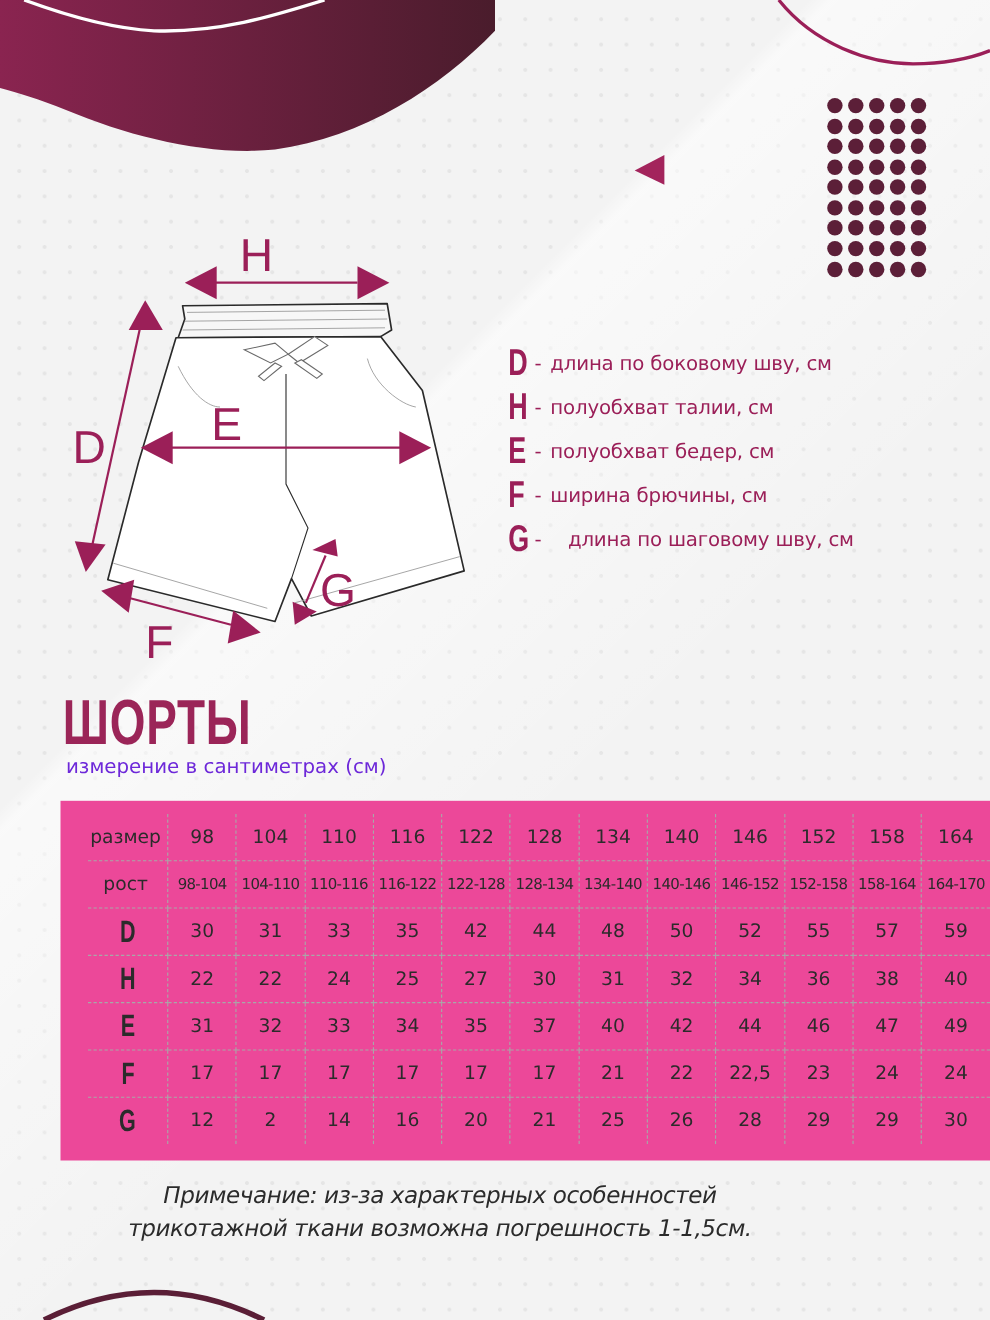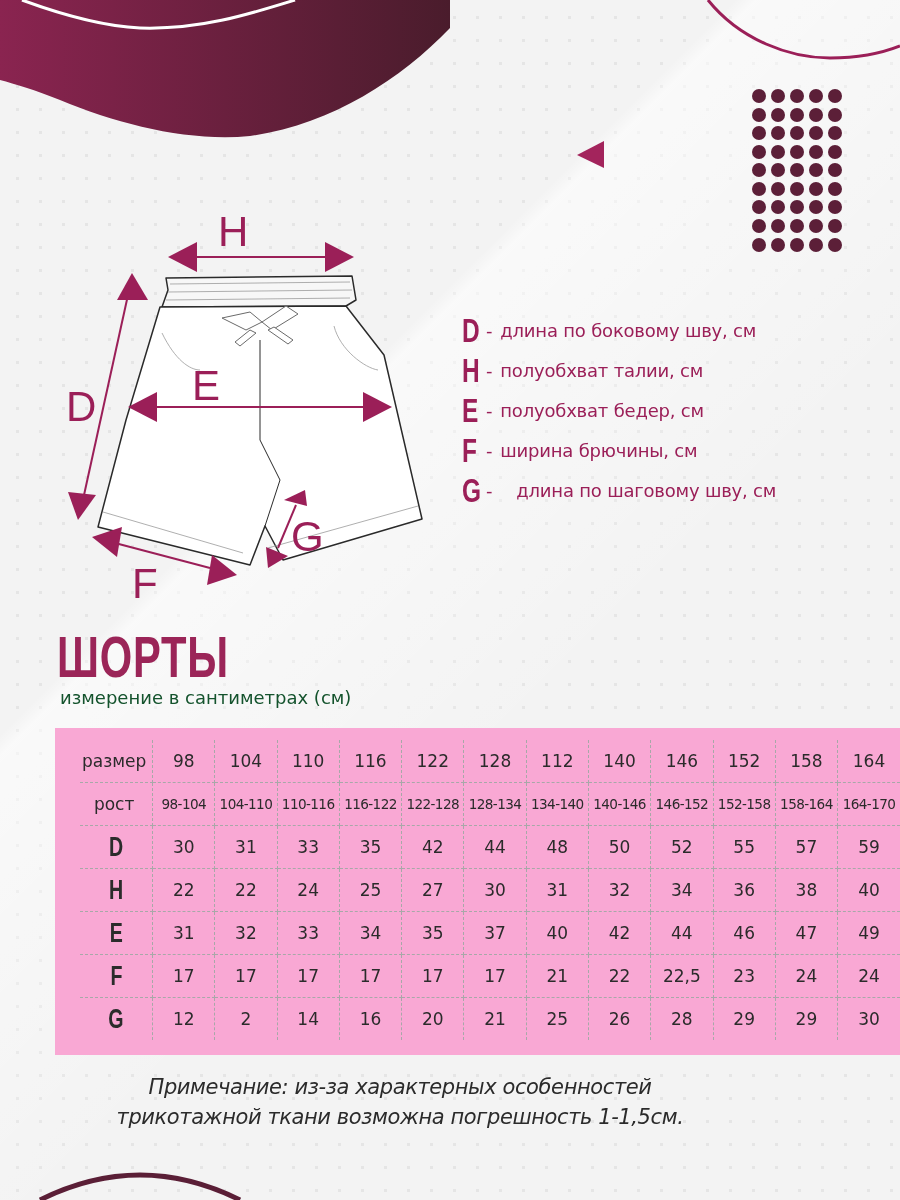--- a/index.html
+++ b/index.html
@@ -37,27 +37,27 @@
 
   
   .title {
     position: absolute; left: 57px; top: 628px;
     font-family: "Liberation Sans", sans-serif; font-weight: bold; font-size: 58px;
     color: #9b2558; transform: scaleX(0.72); transform-origin: left top; letter-spacing: 1px;
     line-height: 1;
   }
   .subtitle {
     position: absolute; left: 60px; top: 687px;
-    font-family: "DejaVu Sans", sans-serif; font-size: 18px; color: #14532d;
+    font-family: "DejaVu Sans", sans-serif; font-size: 18px; color: #6d28d9;
   }
 
   
   .table-panel {
     position: absolute; left: 55px; top: 728px; width: 845px; height: 327px;
-    background: #f9a8d4;
+    background: #ec4899;
   }
   table.size-table {
     position: absolute; left: 25px; top: 12px;
     border-collapse: collapse; table-layout: fixed;
   }
   table.size-table td {
     text-align: center; vertical-align: middle; padding: 0;
     color: #2b2b2b; font-family: "DejaVu Sans", sans-serif;
     border-right: 1px dashed #a8a8a8; border-bottom: 1px dashed #a8a8a8;
     height: 42px;
@@ -259,21 +259,21 @@
     </colgroup>
     <tbody>
       <tr>
         <td class="rowhead">размер</td>
         <td class="val">98</td>
         <td class="val">104</td>
         <td class="val">110</td>
         <td class="val">116</td>
         <td class="val">122</td>
         <td class="val">128</td>
-        <td class="val">112</td>
+        <td class="val">134</td>
         <td class="val">140</td>
         <td class="val">146</td>
         <td class="val">152</td>
         <td class="val">158</td>
         <td class="val">164</td>
       </tr>
       <tr>
         <td class="rowhead" style="text-align:center">рост</td>
         <td class="range">98-104</td>
         <td class="range">104-110</td>

